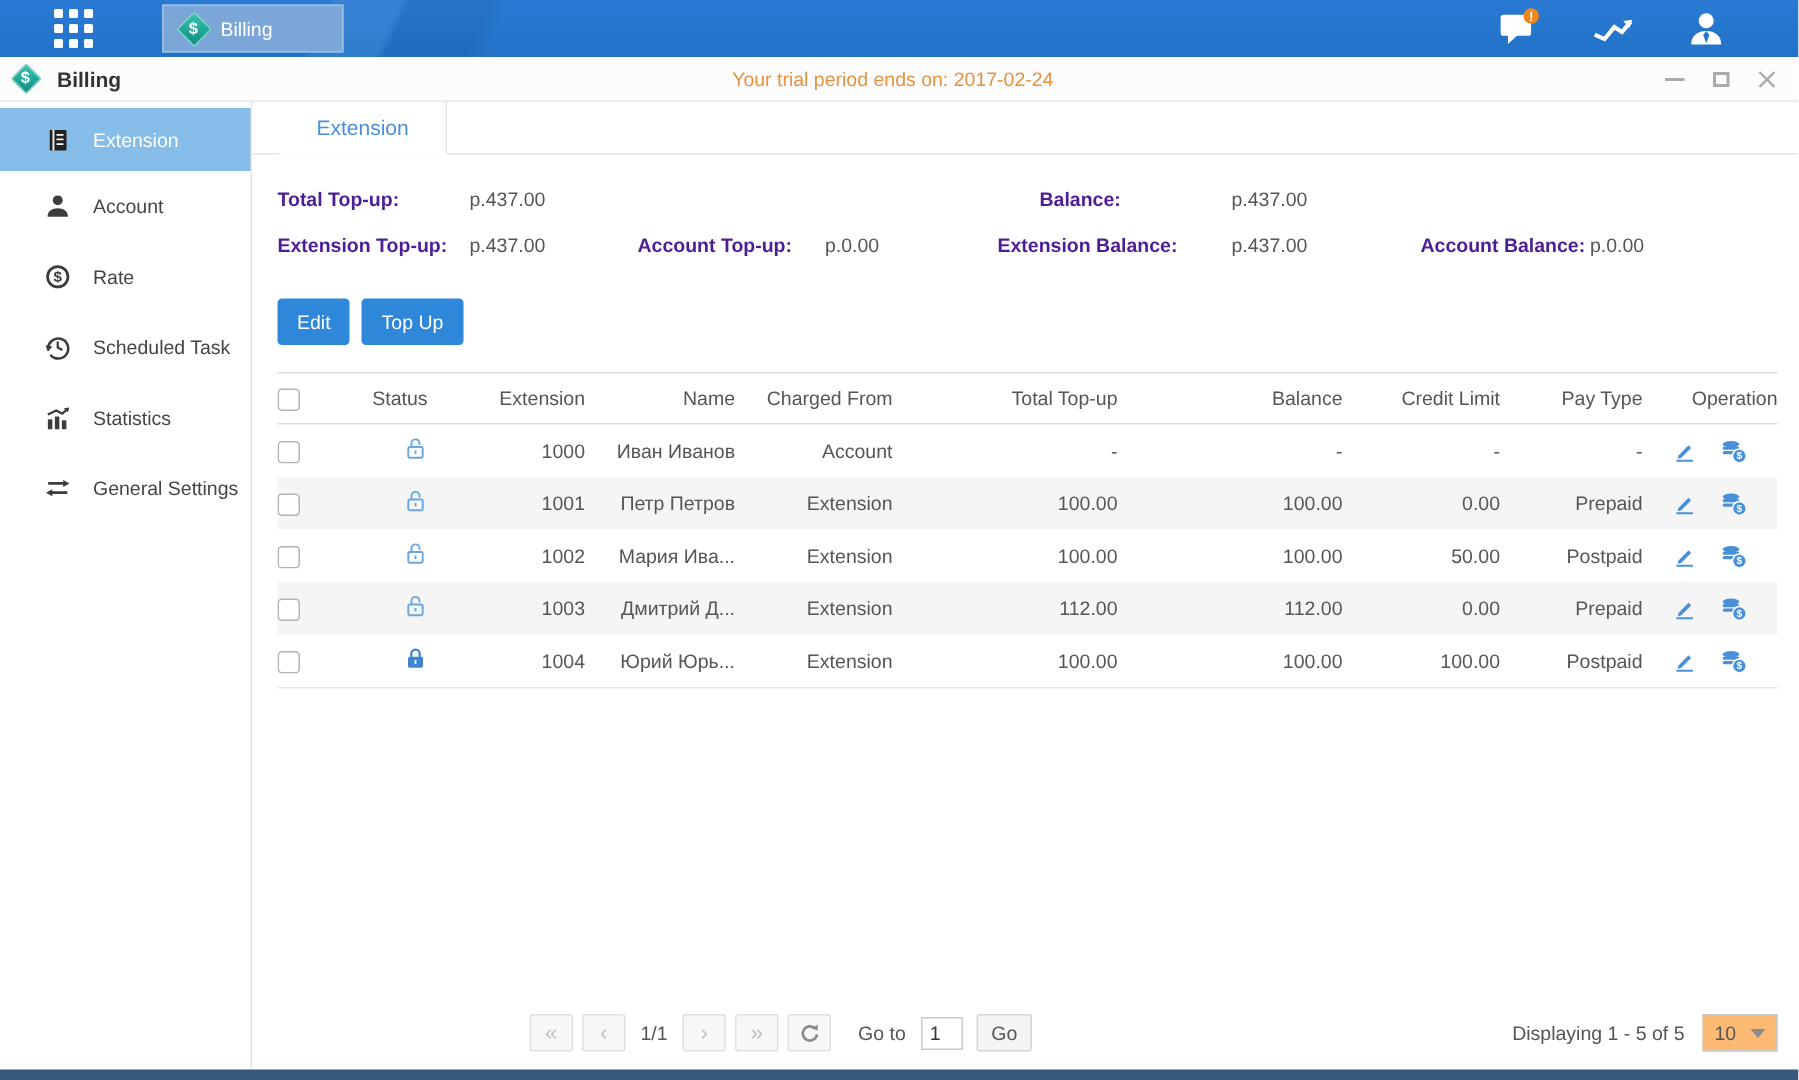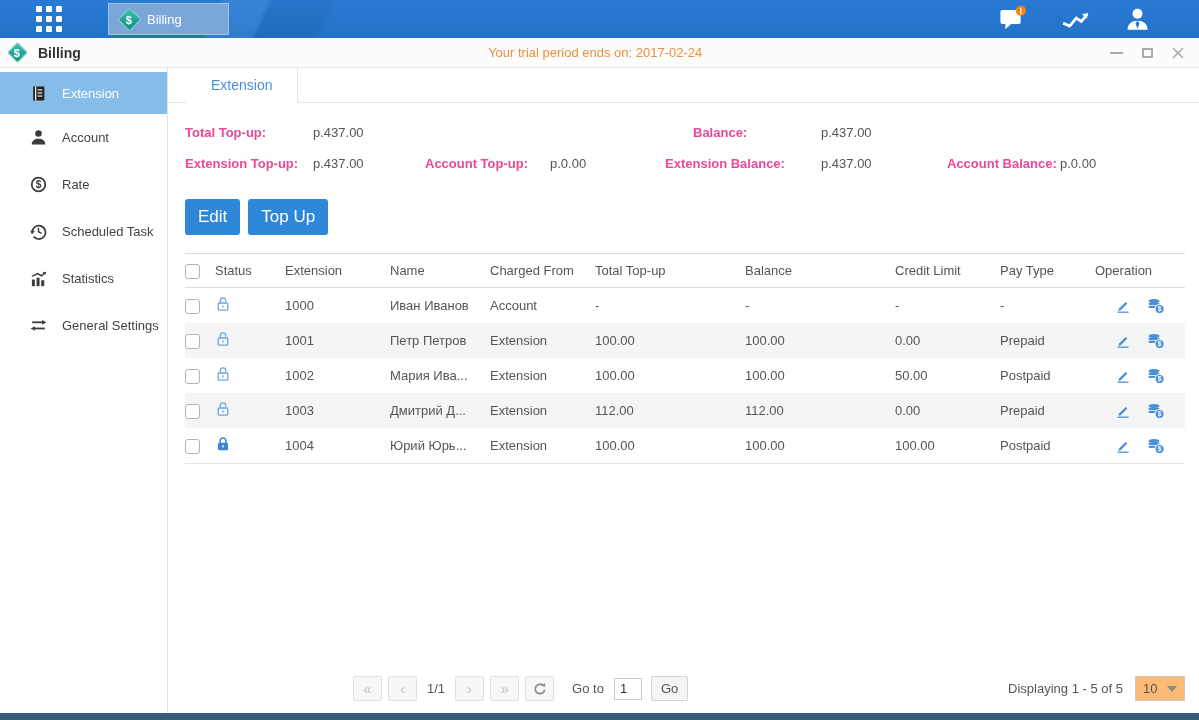--- a/index.html
+++ b/index.html
@@ -55,35 +55,35 @@
   
   .tabbar { height:35px; display:flex; padding-left:18px; border-bottom:1px solid #e4e4e4; }
   .tab { height:35px; padding:0 25px; display:flex; align-items:center; font-size:14px;
     color:#4a90d9; background:#fff; border-right:1px solid #e4e4e4;
     border-bottom:1px solid #fff; margin-bottom:-1px; cursor:pointer; }
 
   
   .summary { position:relative; height:90px; margin-left:17px; margin-right:14px; }
   .sum-line { position:relative; height:16px; }
   .sum-line.l1 { top:22px; } .sum-line.l2 { top:37px; }
-  .sum-label { position:absolute; font-weight:bold; color:#ec4899; white-space:nowrap; }
+  .sum-label { position:absolute; font-weight:bold; color:#4c1d95; white-space:nowrap; }
   .sum-value { position:absolute; color:#555; white-space:nowrap; }
 
   
   .actions { padding:6px 0 18px 17px; display:flex; gap:8px; }
   .btn-primary { background:#2e87d8; color:#fff; border:none; border-radius:3px;
-    font-size:17px; font-family:inherit; padding:8px 13px; cursor:pointer; }
+    font-size:13px; font-family:inherit; padding:8px 13px; cursor:pointer; }
 
   
   .ext-table { margin:0 14px 0 17px; }
   .t-head, .t-row { display:flex; align-items:center; height:35px; }
   .t-head { border-top:1px solid #dcdcdc; border-bottom:1px solid #dcdcdc; color:#555; }
   .t-body { border-bottom:1px solid #e6e6e6; }
   .t-row.alt { background:#f5f5f5; }
-  .cell { text-align:left; white-space:nowrap; overflow:hidden; }
+  .cell { text-align:right; white-space:nowrap; overflow:hidden; }
   .c-check { width:30px; text-align:left; }
   .c-status { width:70px; }
   .c-ext { width:105px; }
   .c-name { width:100px; }
   .c-charged { width:105px; }
   .c-topup { width:150px; }
   .c-balance { width:150px; }
   .c-credit { width:105px; }
   .c-pay { width:95px; }
   .c-op { width:90px; display:flex; align-items:center; justify-content:center; gap:16px; }

